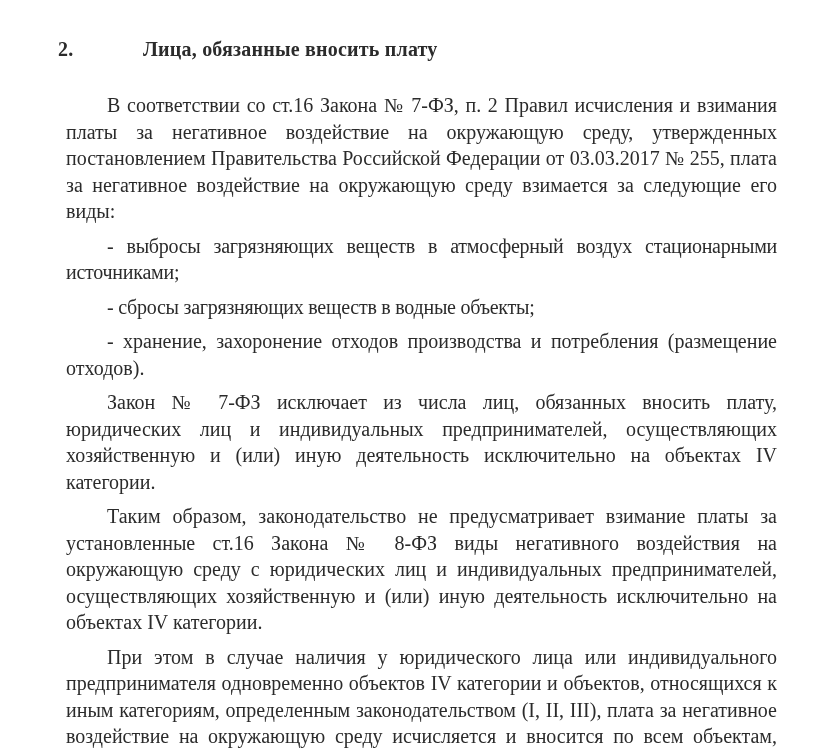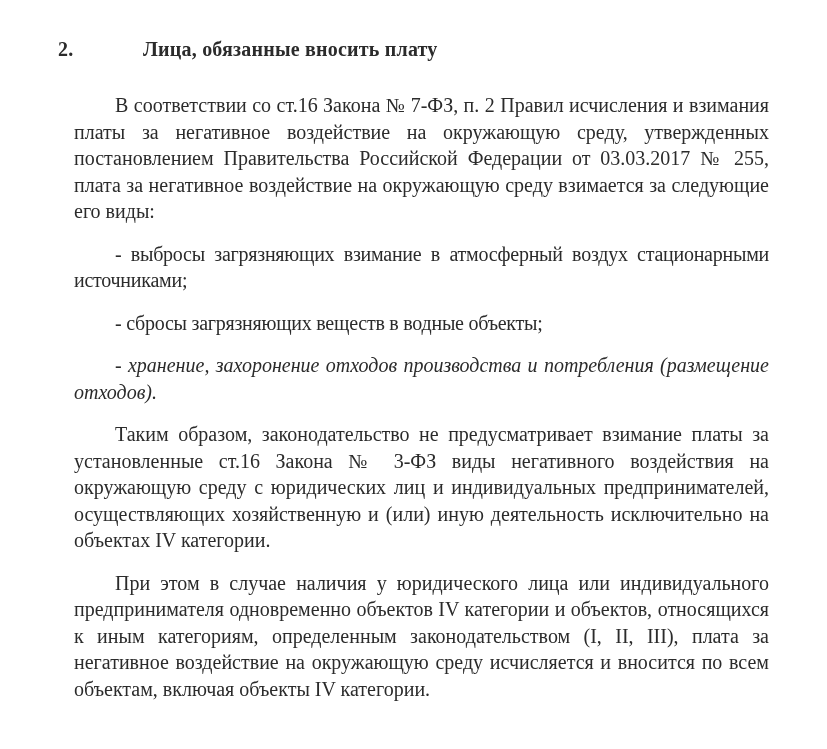--- a/index.html
+++ b/index.html
@@ -60,21 +60,21 @@
     flex: 0 1 auto;
     margin-top: 28px;
   }
 
   
   .para {
     font-size: 20px;
     line-height: 26.5px;
     text-align: justify;
     text-align-last: left;
-    margin: 16px;
+    margin: 8px;
     text-indent: 41px;
     hyphens: none;
     word-spacing: 0;
   }
 
   .para.tight {
     
     letter-spacing: -0.25px;
   }
 
@@ -84,43 +84,43 @@
 
   
   .para.dash {
     text-indent: 41px;
   }
 
   .para.dash-justified {
     text-indent: 41px;
     text-align: justify;
     text-align-last: left;
-    font-style: italic;
   }
 </style>
 </head>
 <body>
 
 <div class="page">
   <div class="content">
 
     <h2 class="heading">
       <span class="num">2.</span>
       <span class="gap"></span>
       <span class="title">Лица, обязанные вносить плату</span>
     </h2>
 
     <p class="para first-body">В соответствии со ст.16 Закона № 7-ФЗ, п. 2 Правил исчисления и взимания платы за негативное воздействие на окружающую среду, утвержденных постановлением Правительства Российской Федерации от 03.03.2017 № 255, плата за негативное воздействие на окружающую среду взимается за следующие его виды:</p>
 
-    <p class="para dash tight">- выбросы загрязняющих взимание в атмосферный воздух стационарными источниками;</p>
+    <p class="para dash tight">- выбросы загрязняющих веществ в атмосферный воздух стационарными источниками;</p>
 
     <p class="para dash tight">- сбросы загрязняющих веществ в водные объекты;</p>
 
     <p class="para dash-justified">- хранение, захоронение отходов производства и потребления (размещение отходов).</p>
 
+    <p class="para">Закон № 7-ФЗ исключает из числа лиц, обязанных вносить плату, юридических лиц и индивидуальных предпринимателей, осуществляющих хозяйственную и (или) иную деятельность исключительно на объектах IV категории.</p>
 
-    <p class="para">Таким образом, законодательство не предусматривает взимание платы за установленные ст.16 Закона № 3-ФЗ виды негативного воздействия на окружающую среду с юридических лиц и индивидуальных предпринимателей, осуществляющих хозяйственную и (или) иную деятельность исключительно на объектах IV категории.</p>
+    <p class="para">Таким образом, законодательство не предусматривает взимание платы за установленные ст.16 Закона № 8-ФЗ виды негативного воздействия на окружающую среду с юридических лиц и индивидуальных предпринимателей, осуществляющих хозяйственную и (или) иную деятельность исключительно на объектах IV категории.</p>
 
     <p class="para">При этом в случае наличия у юридического лица или индивидуального предпринимателя одновременно объектов IV категории и объектов, относящихся к иным категориям, определенным законодательством (I, II, III), плата за негативное воздействие на окружающую среду исчисляется и вносится по всем объектам, включая объекты IV категории.</p>
 
 
   </div>
 </div>
 
 </body></html>

